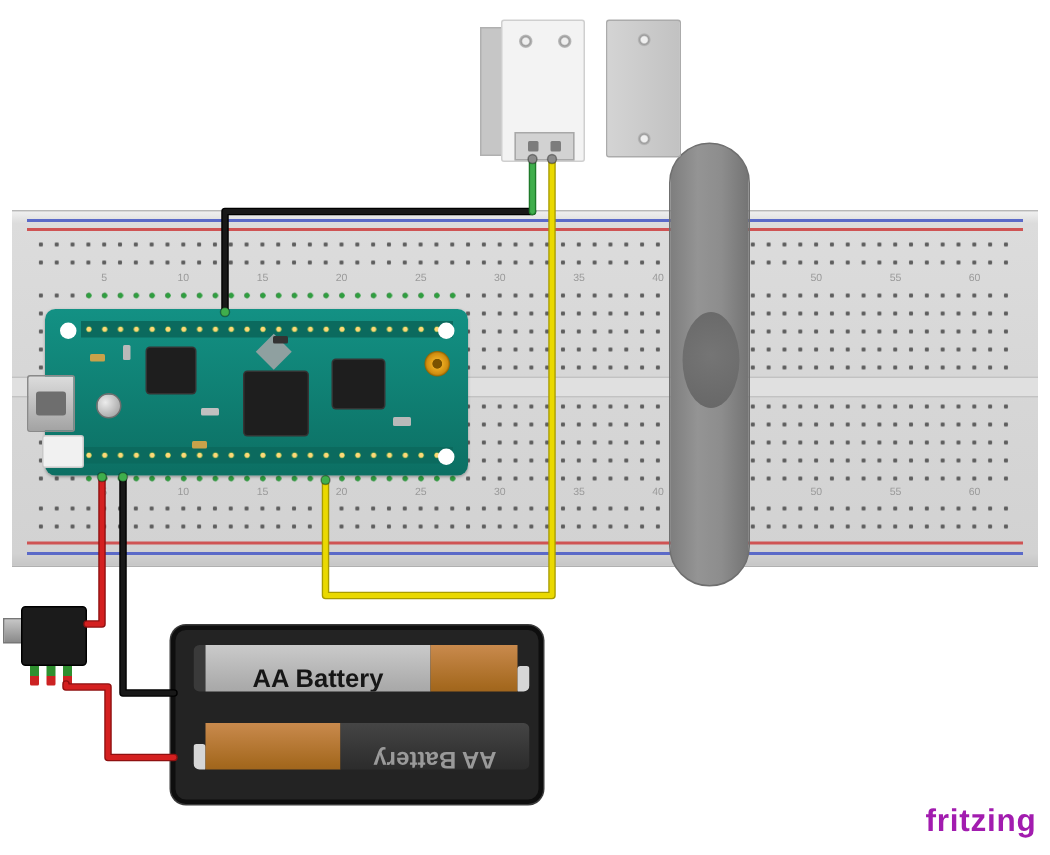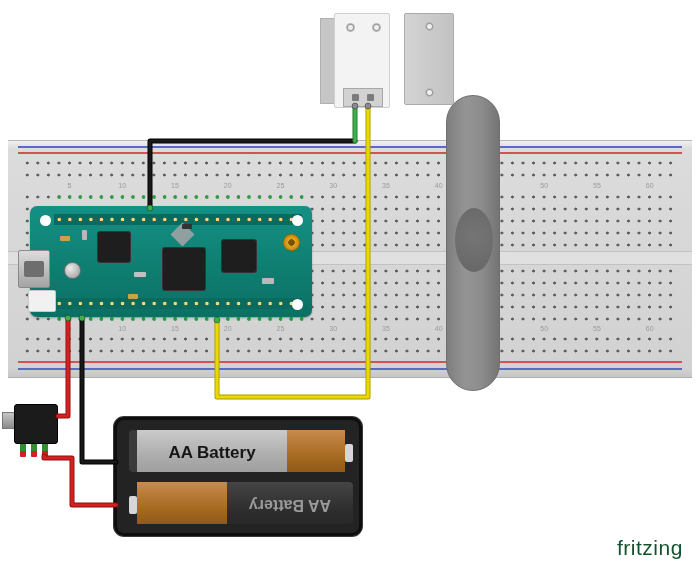--- a/index.html
+++ b/index.html
@@ -81,21 +81,21 @@
     background: #d2d2d2; border: 1px solid #a8a8a8; }
   .term-screw { position: absolute; top: 5px; width: 7px; height: 7px; background: #7c7c7c; border-radius: 1px; }
   #ts1 { left: 8px; } #ts2 { left: 23px; }
   #magnet { position: absolute; left: 404px; top: 13px; width: 50px; height: 92px;
     background: linear-gradient(90deg,#d4d4d4,#c2c2c2); border: 1px solid #ababab; border-radius: 2px; z-index: 6; }
   #mh1 { left: 20px; top: 8px; } #mh2 { left: 20px; top: 74px; }
 
   
   #holder { position: absolute; left: 114px; top: 417px; width: 248px; height: 119px; z-index: 10;
     background: #232323; border: 3px solid #0e0e0e; border-radius: 10px; box-shadow: 0 0 0 1px #3a3a3a; }
-  .bat { position: absolute; left: 12px; width: 224px; height: 42px; border-radius: 4px; overflow: hidden; }
+  .bat { position: absolute; left: 12px; width: 224px; height: 31px; border-radius: 4px; overflow: hidden; }
   #bat-top { top: 10px; } #bat-bot { top: 62px; }
   #bt-cap  { position: absolute; left: 0; top: 0; width: 8px; height: 46px; background: #3a3a3a; }
   #bt-body { position: absolute; left: 8px; top: 0; width: 150px; height: 46px;
     background: linear-gradient(180deg,#cacaca,#ababab 60%,#9c9c9c); }
   #bt-label { display: block; width: 150px; line-height: 46px; text-align: center;
     font-size: 17px; font-weight: bold; color: #161616; }
   #bt-copper { position: absolute; left: 158px; top: 0; width: 58px; height: 46px;
     background: linear-gradient(180deg,#c98a4d,#a5691f 60%,#8a5518); }
   #bt-tip { position: absolute; left: 216px; top: 14px; width: 8px; height: 18px; background: #d6d6d6; border-radius: 2px; }
   #bb-tip { position: absolute; left: 0; top: 14px; width: 8px; height: 18px; background: #d6d6d6; border-radius: 2px; }
@@ -110,22 +110,22 @@
   #sswitch { position: absolute; left: 14px; top: 404px; width: 44px; height: 40px;
     background: #1b1b1b; border: 1px solid #000; border-radius: 3px; z-index: 10; }
   #lever { position: absolute; left: 2px; top: 412px; width: 14px; height: 17px; z-index: 9;
     background: linear-gradient(180deg,#c6c6c6,#8a8a8a); border: 1px solid #777; }
   .spin { position: absolute; top: 442px; width: 6px; height: 15px; z-index: 9;
     background: linear-gradient(180deg,#2f8f2f 0 60%,#cc2222 60%); border-radius: 1px; }
   #spin1 { left: 20px; } #spin2 { left: 31px; } #spin3 { left: 42px; }
 
   
   #wire-layer { position: absolute; left: 0; top: 0; z-index: 20; pointer-events: none; }
-  #watermark { position: absolute; left: 617px; top: 536px; font-size: 21px; font-weight: normal;
-    color: #14532d; letter-spacing: 0.5px; z-index: 30; }
+  #watermark { position: absolute; left: 617px; top: 536px; font-size: 21px; font-weight: bold;
+    color: #a21caf; letter-spacing: 0.5px; z-index: 30; }
 </style>
 </head>
 <body>
 
 <div id="stage">
 
   <div id="breadboard">
     <div class="rline" id="blue-top"></div>
     <div class="rline" id="red-top"></div>
     <div class="dotgrid" id="rail-top-dots"></div>

